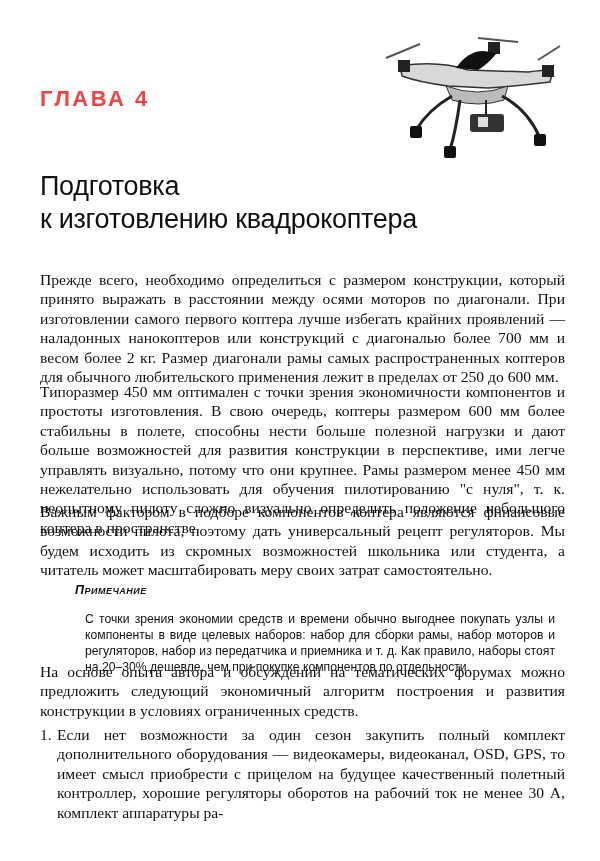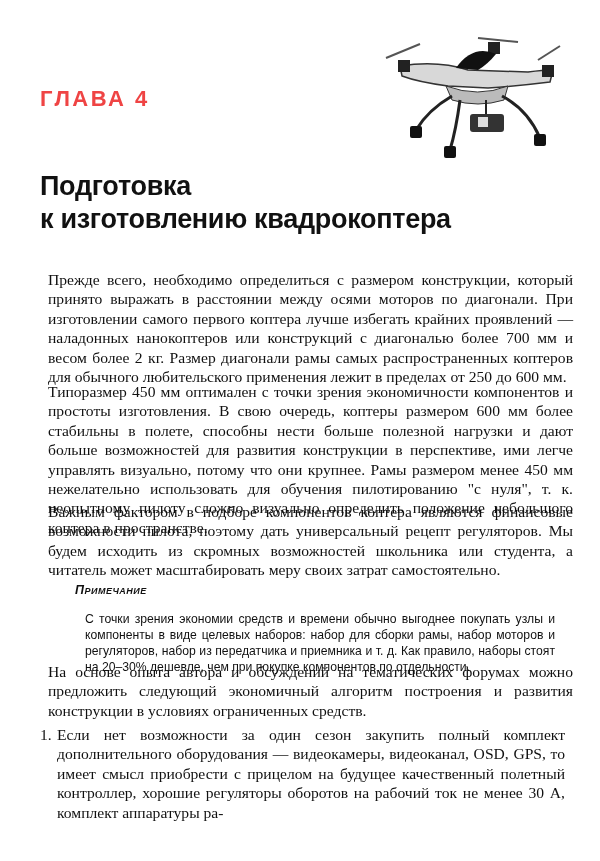--- a/index.html
+++ b/index.html
@@ -5,28 +5,28 @@
   html, body { margin: 0; padding: 0; background: #ffffff; }
   body { width: 600px; height: 861px; position: relative; overflow: hidden; color: #111; }
   .chapter-label {
     position: absolute; left: 40px; top: 86px;
     font-family: "Liberation Sans", sans-serif; font-weight: bold;
     font-size: 22px; letter-spacing: 2.5px; color: #ef4444;
   }
   .drone { position: absolute; left: 378px; top: 30px; width: 190px; height: 130px; }
   .title {
     position: absolute; left: 40px; top: 170px;
-    font-family: "Liberation Sans", sans-serif; font-weight: bold;
+    font-family: "Liberation Sans", sans-serif; font-weight: normal;
     font-size: 27px; line-height: 33px; color: #111; letter-spacing: -0.3px;
   }
   .body-text {
     font-family: "Liberation Serif", serif; font-size: 15.6px; line-height: 19.4px;
     text-align: justify; color: #111;
   }
-  .para { position: absolute; left: 48px; width: 525px; margin: 0; }
+  .para { position: absolute; left: 40px; width: 525px; margin: 0; }
   .p1 { top: 270px; }
   .p2 { top: 382px; }
   .p3 { top: 502px; }
   .note { position: absolute; left: 75px; width: 490px; top: 583px; }
   .note-title {
     font-family: "Liberation Sans", sans-serif; font-weight: bold; font-style: italic;
     font-size: 12.5px; letter-spacing: 0.5px; margin-bottom: 14px; font-variant: small-caps;
   }
   .note-text {
     font-family: "Liberation Sans", sans-serif; font-size: 12.2px; line-height: 16px;

